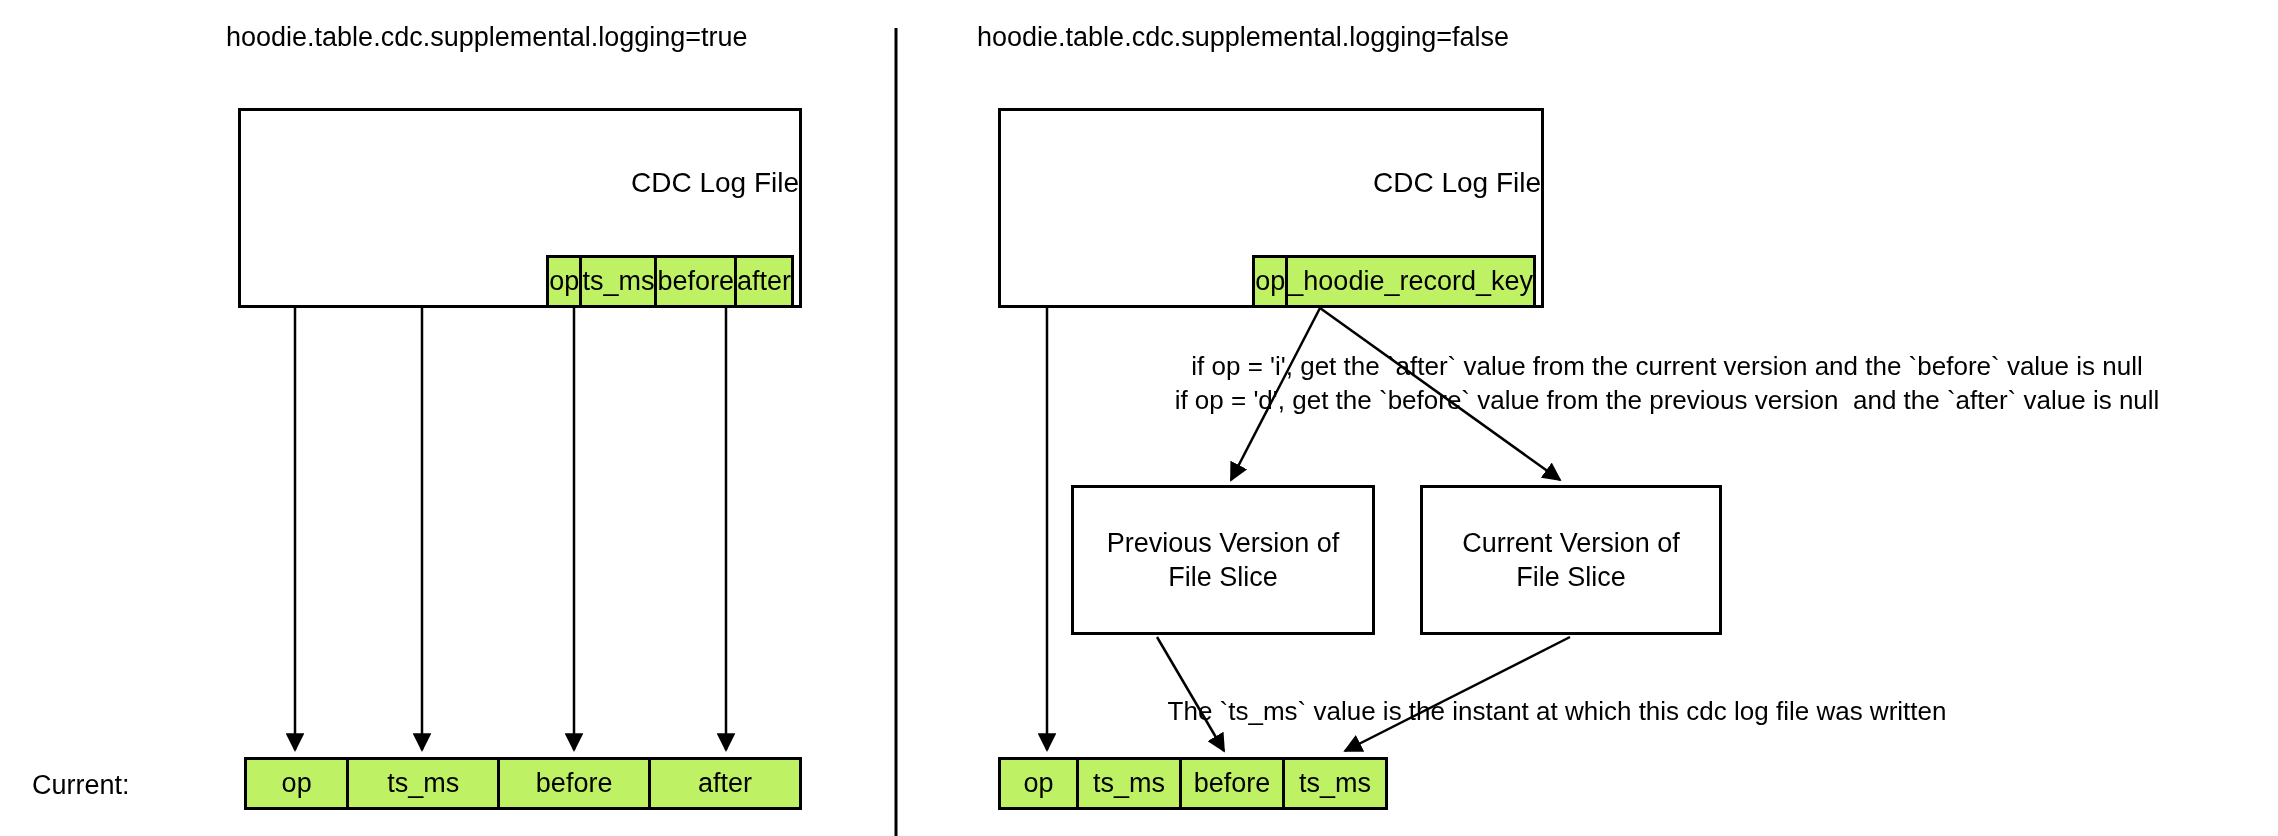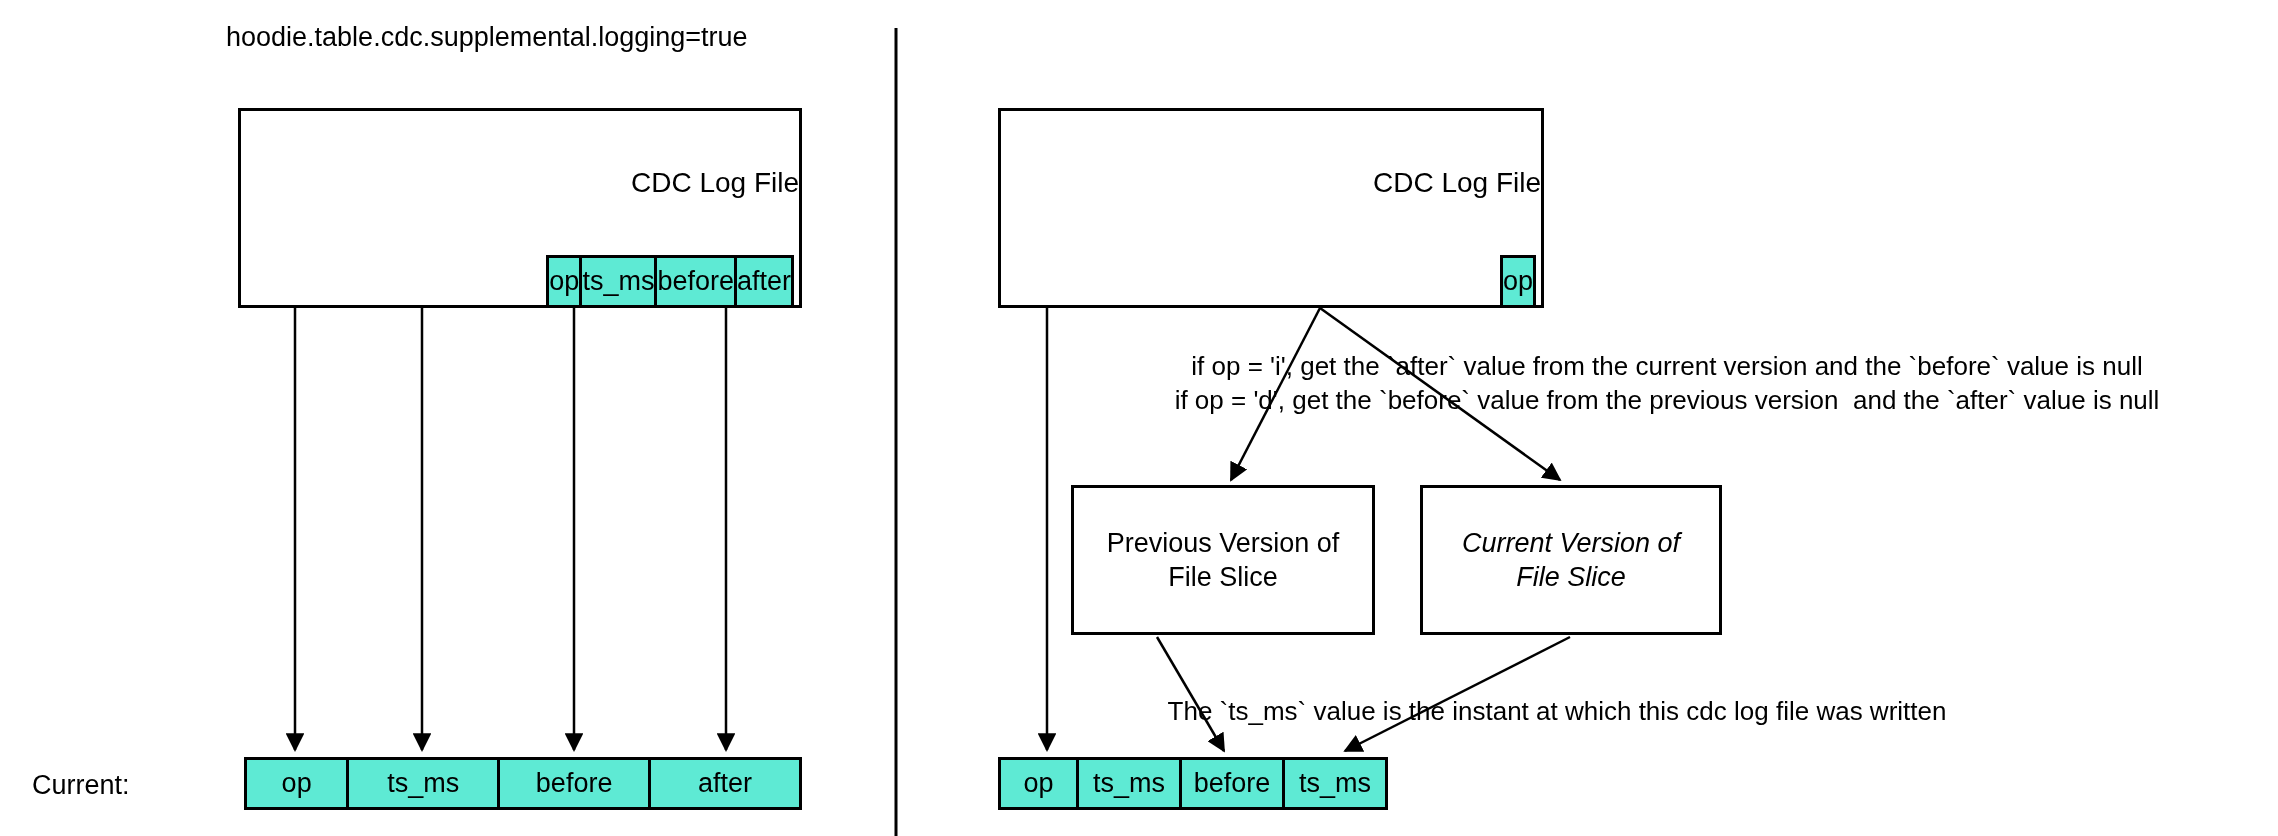--- a/index.html
+++ b/index.html
@@ -46,21 +46,21 @@
     border-bottom: none;
     display: flex;
   }
   .cdc-box-row .cell,
   .out-row .cell {
     display: flex;
     align-items: center;
     justify-content: center;
     font-size: 27px;
     white-space: pre;
-    background: #5eead4;
+    background: #bef264;
   }
   .cdc-box-row .cell + .cell { border-left: 3px solid #000000; }
   
   .out-row {
     border: 3px solid #000000;
     background: #ffffff;
     display: flex;
   }
   .out-row .cell + .cell { border-left: 3px solid #000000; }
   
@@ -129,36 +129,38 @@
 
   <div class="abs output-label" style="left:20px; top:770px;">Current:</div>
 
   <div class="abs out-row" style="left:232px; top:757px; width:558px; height:53px;">
     <div class="cell" style="flex:102 0 0;">op</div>
     <div class="cell" style="flex:152 0 0;">ts_ms</div>
     <div class="cell" style="flex:152 0 0;">before</div>
     <div class="cell" style="flex:152 0 0;">after</div>
   </div>
 
+  <div class="abs panel-title" style="left:965px; top:22px;">hoodie.table.cdc.supplemental.logging=false</div>
 
   <div class="abs cdc-box" style="left:986px; top:108px; width:546px; height:200px;">
     <div class="cdc-box-title">CDC Log File</div>
     <div class="cdc-box-row">
       <div class="cell" style="flex:98 0 0;">op</div>
+      <div class="cell" style="flex:448 0 0;">_hoodie_record_key</div>
     </div>
   </div>
 
   <div class="abs rules" style="left:1040px; top:349px; width:1230px;">
     <div class="rule-line">if op = 'i', get the `after` value from the current version and the `before` value is null</div>
     <div class="rule-line">if op = 'd', get the `before` value from the previous version  and the `after` value is null</div>
   </div>
 
   <div class="abs slice-box" style="left:1059px; top:485px; width:304px; height:150px; padding:8px 28px;">Previous Version of File Slice</div>
 
-  <div class="abs slice-box" style="left:1408px; top:485px; width:302px; height:150px; padding:4px 28px;font-style:italic;">Current Version of File Slice</div>
+  <div class="abs slice-box" style="left:1408px; top:485px; width:302px; height:150px; padding:4px 28px;">Current Version of File Slice</div>
 
   <div class="abs note" style="left:1090px; top:696px; width:910px;text-align:center;">The `ts_ms` value is the instant at which this cdc log file was written</div>
 
   <div class="abs out-row" style="left:986px; top:757px; width:390px; height:53px;">
     <div class="cell" style="flex:78 0 0;">op</div>
     <div class="cell" style="flex:104 0 0;">ts_ms</div>
     <div class="cell" style="flex:104 0 0;">before</div>
     <div class="cell" style="flex:104 0 0;">ts_ms</div>
   </div>
 

